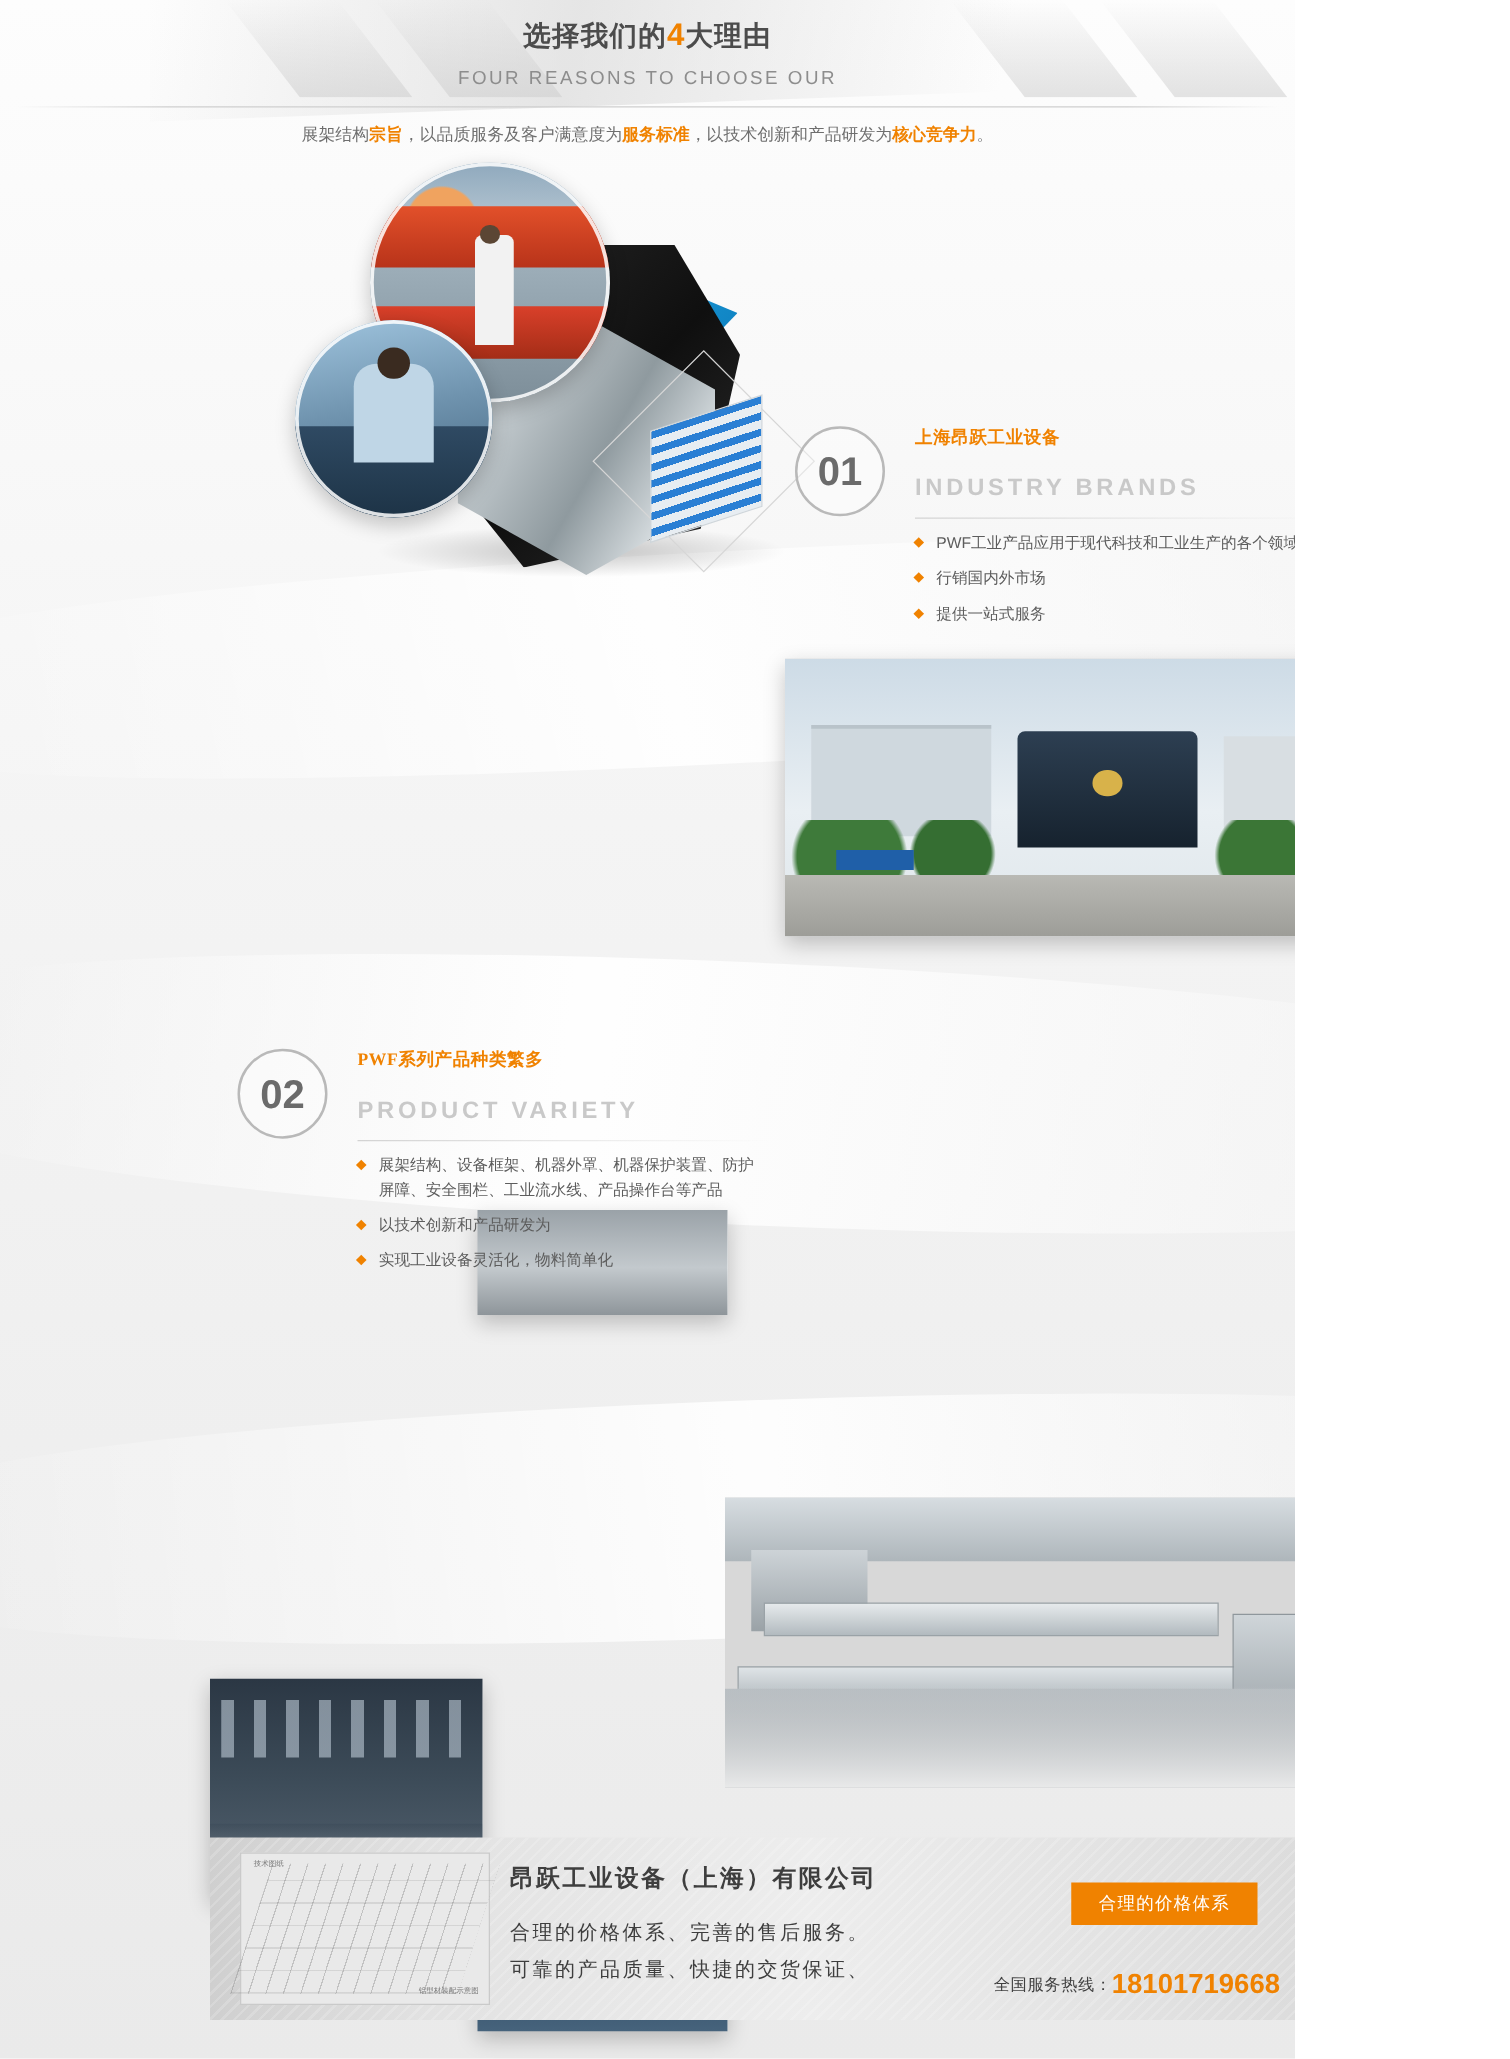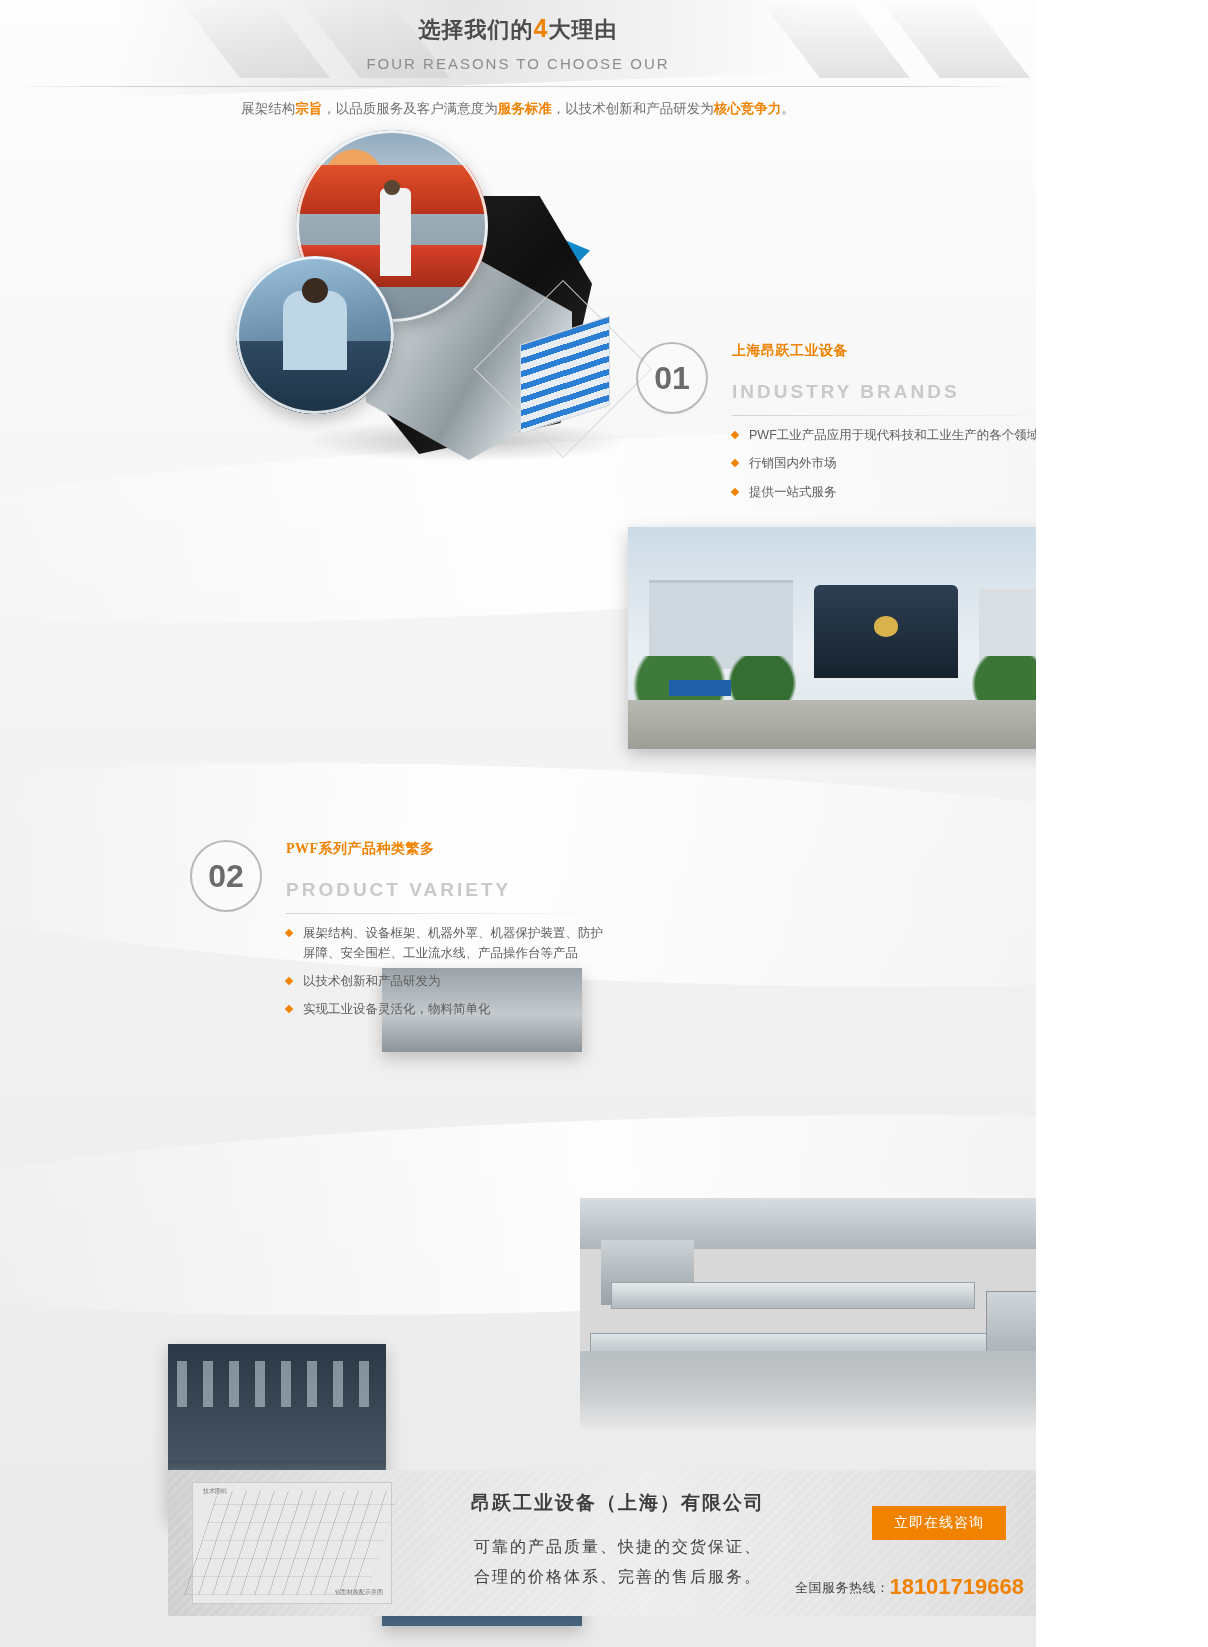--- a/index.html
+++ b/index.html
@@ -243,21 +243,21 @@
   }
   .f-draw .grid {
     position:absolute; inset:8px;
     background:
       repeating-linear-gradient(90deg, rgba(120,120,120,.35) 0 1px, rgba(0,0,0,0) 1px 14px),
       repeating-linear-gradient(0deg, rgba(120,120,120,.18) 0 1px, rgba(0,0,0,0) 1px 18px);
     transform: skewX(-18deg);
   }
   .f-draw .lbl { position:absolute; left:10px; top:4px; font-size:6px; color:#777; }
   .f-draw .lbl2{ position:absolute; right:8px; bottom:6px; font-size:6px; color:#777; }
-  .f-text { position: absolute; left: 240px; top: 20px; width: 420px; text-align: center; }
+  .f-text { position: absolute; left: 240px; top: 20px; width: 420px; text-align: left; }
   .f-company { font-size: 19px; font-weight: bold; color: #3e3e3e; letter-spacing: 2px; }
   .f-slogan { margin-top: 16px; font-size: 16px; color: #3e3e3e; letter-spacing: 2px; line-height: 1.9; }
   .f-btn {
     position: absolute; right: 34px; top: 36px;
     background: #f08200; color: #fff;
     font-size: 14px; padding: 8px 22px; border: none; cursor: pointer;
     letter-spacing: 1px;
   }
   .f-hotline {
     position: absolute; right: 16px; bottom: 16px;
@@ -367,25 +367,25 @@
 
     <div class="f-draw">
       <div class="grid"></div>
       <div class="lbl">技术图纸</div>
       <div class="lbl2">铝型材装配示意图</div>
     </div>
 
     <div class="f-text">
       <div class="f-company">昂跃工业设备（上海）有限公司</div>
       <div class="f-slogan">
+        <div>合理的价格体系、完善的售后服务。</div>
         <div>可靠的产品质量、快捷的交货保证、</div>
-        <div>合理的价格体系、完善的售后服务。</div>
       </div>
     </div>
 
-    <button class="f-btn">立即在线咨询</button>
+    <button class="f-btn">合理的价格体系</button>
 
     <div class="f-hotline">
       <span>全国服务热线：</span><b>18101719668</b>
     </div>
   </div>
 
 </div>
 
 </body></html>

